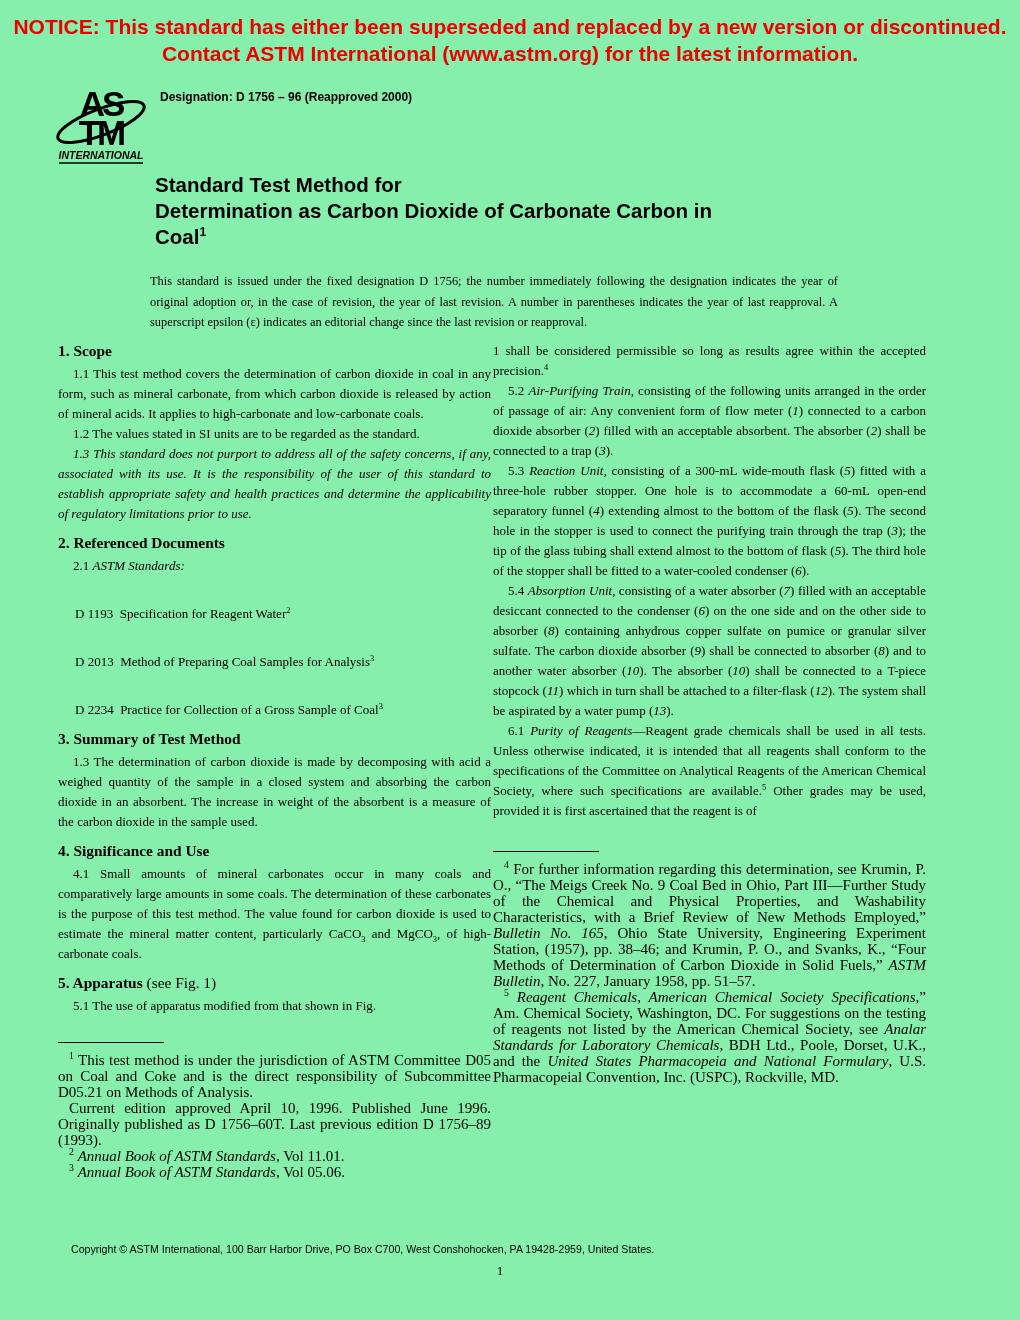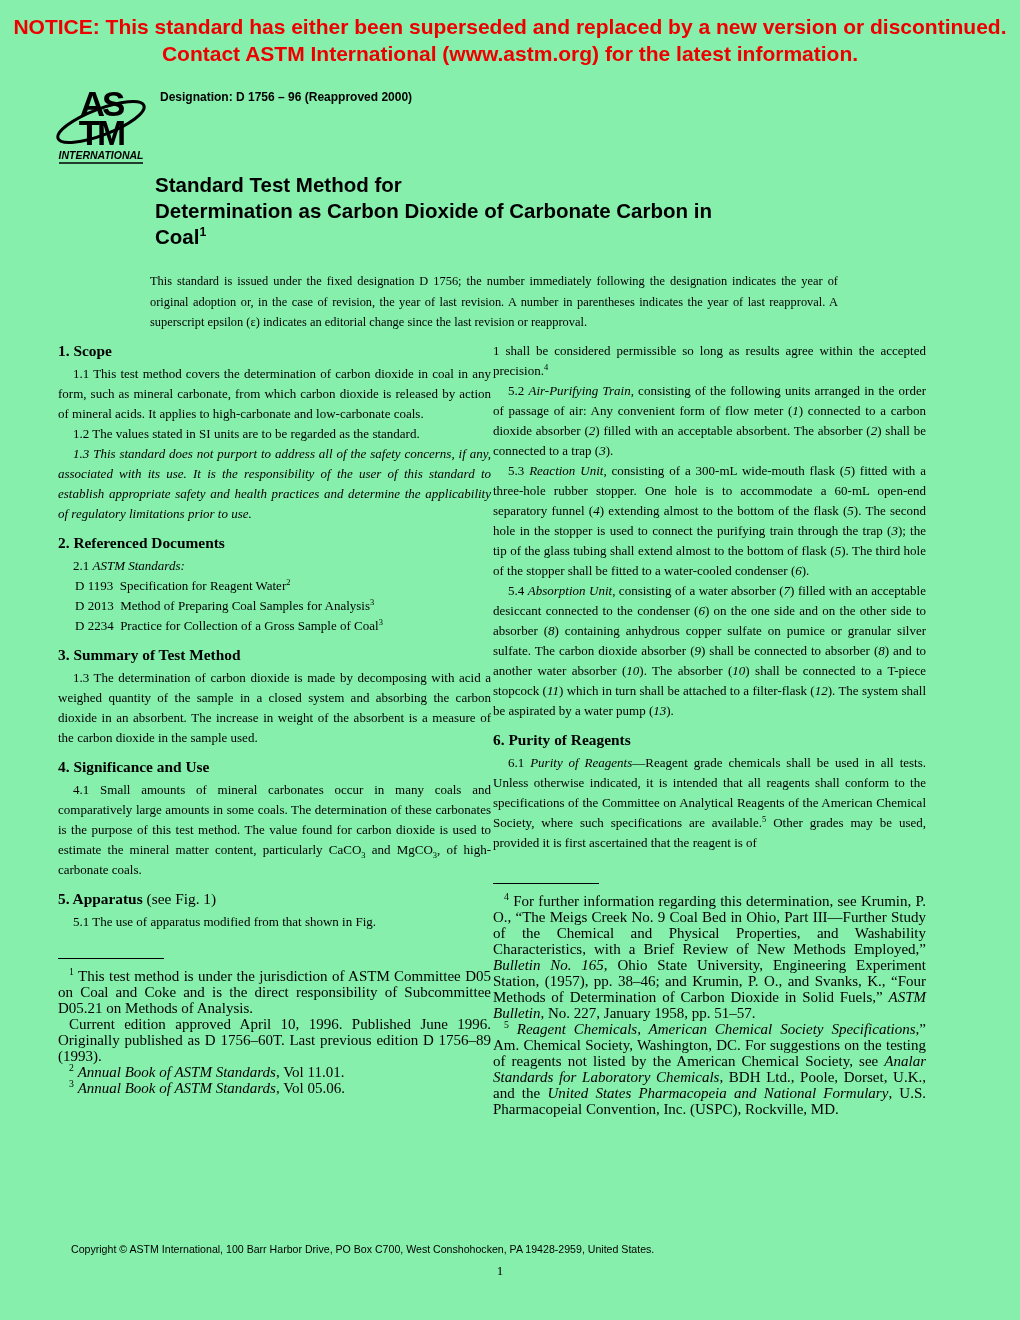--- a/index.html
+++ b/index.html
@@ -24,21 +24,21 @@
   .issued{position:absolute;left:150px;top:271px;width:688px;
           font-size:12.4px;line-height:20.5px;text-align:justify;}
 
   .cols{position:absolute;left:58px;top:341px;width:884px;display:flex;gap:2px;}
   .col{width:433px;}
 
   .col h3{margin:9px 0 3px 0;font-size:15.4px;line-height:20px;font-weight:bold;}
   .col h3:first-child{margin-top:0;}
   .col p{margin:0;font-size:13px;line-height:20px;text-align:justify;text-indent:15px;}
   .col p.noindent{text-indent:0;}
-  .col p.ref{text-align:left;text-indent:17px;}
+  .col p.ref{text-align:left;text-indent:17px;margin-top:28px;}
   .col p.pi{font-style:italic;}
 
   .fnblock{margin-top:26px;}
   .fnblock-r{margin-top:30px;}
   .fn-rule{width:106px;border-top:1.4px solid #000;margin:0 0 9px 0;}
   .fnblock p, .fnblock-r p{margin:0;font-size:15px;line-height:16px;
      text-align:justify;text-indent:11px;}
 
   sup{font-size:0.65em;line-height:0;}
   sub{font-size:0.65em;line-height:0;}
@@ -110,21 +110,20 @@
             <p><sup>3</sup><span> </span><span class="i">Annual Book of ASTM Standards</span><span>, Vol 05.06.</span></p>
           </div>
       </div>
     </div>
     <div class="col">
       <div>
           <p class="noindent"><span>1 shall be considered permissible so long as results agree within the accepted precision.</span><sup>4</sup></p>
           <p><span>5.2  </span><span class="i">Air-Purifying Train</span><span>, consisting of the following units arranged in the order of passage of air: Any convenient form of flow meter (</span><span class="i">1</span><span>) connected to a carbon dioxide absorber (</span><span class="i">2</span><span>) filled with an acceptable absorbent. The absorber (</span><span class="i">2</span><span>) shall be connected to a trap (</span><span class="i">3</span><span>).</span></p>
           <p><span>5.3  </span><span class="i">Reaction Unit</span><span>, consisting of a 300-mL wide-mouth flask (</span><span class="i">5</span><span>) fitted with a three-hole rubber stopper. One hole is to accommodate a 60-mL open-end separatory funnel (</span><span class="i">4</span><span>) extending almost to the bottom of the flask (</span><span class="i">5</span><span>). The second hole in the stopper is used to connect the purifying train through the trap (</span><span class="i">3</span><span>); the tip of the glass tubing shall extend almost to the bottom of flask (</span><span class="i">5</span><span>). The third hole of the stopper shall be fitted to a water-cooled condenser (</span><span class="i">6</span><span>).</span></p>
           <p><span>5.4  </span><span class="i">Absorption Unit</span><span>, consisting of a water absorber (</span><span class="i">7</span><span>) filled with an acceptable desiccant connected to the condenser (</span><span class="i">6</span><span>) on the one side and on the other side to absorber (</span><span class="i">8</span><span>) containing anhydrous copper sulfate on pumice or granular silver sulfate. The carbon dioxide absorber (</span><span class="i">9</span><span>) shall be connected to absorber (</span><span class="i">8</span><span>) and to another water absorber (</span><span class="i">10</span><span>). The absorber (</span><span class="i">10</span><span>) shall be connected to a T-piece stopcock (</span><span class="i">11</span><span>) which in turn shall be attached to a filter-flask (</span><span class="i">12</span><span>). The system shall be aspirated by a water pump (</span><span class="i">13</span><span>).</span></p>
-          <h3><span>6.  Purity of Reagents</span></h3>
           <p><span>6.1  </span><span class="i">Purity of Reagents</span><span>—Reagent grade chemicals shall be used in all tests. Unless otherwise indicated, it is intended that all reagents shall conform to the specifications of the Committee on Analytical Reagents of the American Chemical Society, where such specifications are available.</span><sup>5</sup><span> Other grades may be used, provided it is first ascertained that the reagent is of</span></p>
         </div>
       <div class="fnblock-r">
         <div class="fn-rule"></div>
         <div>
             <p><sup>4</sup><span> For further information regarding this determination, see Krumin, P. O., “The Meigs Creek No. 9 Coal Bed in Ohio, Part III—Further Study of the Chemical and Physical Properties, and Washability Characteristics, with a Brief Review of New Methods Employed,” </span><span class="i">Bulletin No. 165</span><span>, Ohio State University, Engineering Experiment Station, (1957), pp. 38–46; and Krumin, P. O., and Svanks, K., “Four Methods of Determination of Carbon Dioxide in Solid Fuels,” </span><span class="i">ASTM Bulletin</span><span>, No. 227, January 1958, pp. 51–57.</span></p>
             <p><sup>5</sup><span> </span><span class="i">Reagent Chemicals, American Chemical Society Specifications</span><span>,” Am. Chemical Society, Washington, DC. For suggestions on the testing of reagents not listed by the American Chemical Society, see </span><span class="i">Analar Standards for Laboratory Chemicals</span><span>, BDH Ltd., Poole, Dorset, U.K., and the </span><span class="i">United States Pharmacopeia and National Formulary</span><span>, U.S. Pharmacopeial Convention, Inc. (USPC), Rockville, MD.</span></p>
           </div>
       </div>
     </div>

